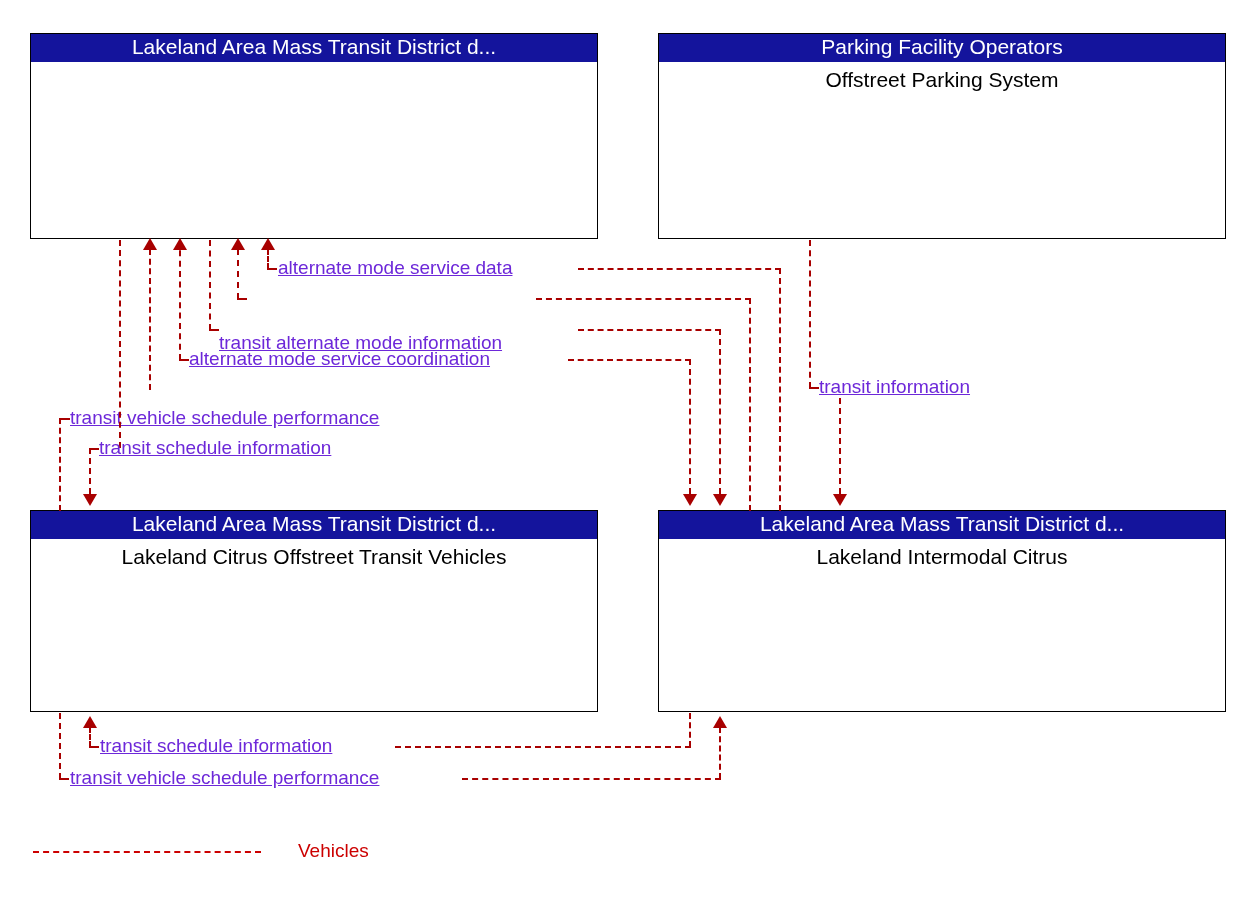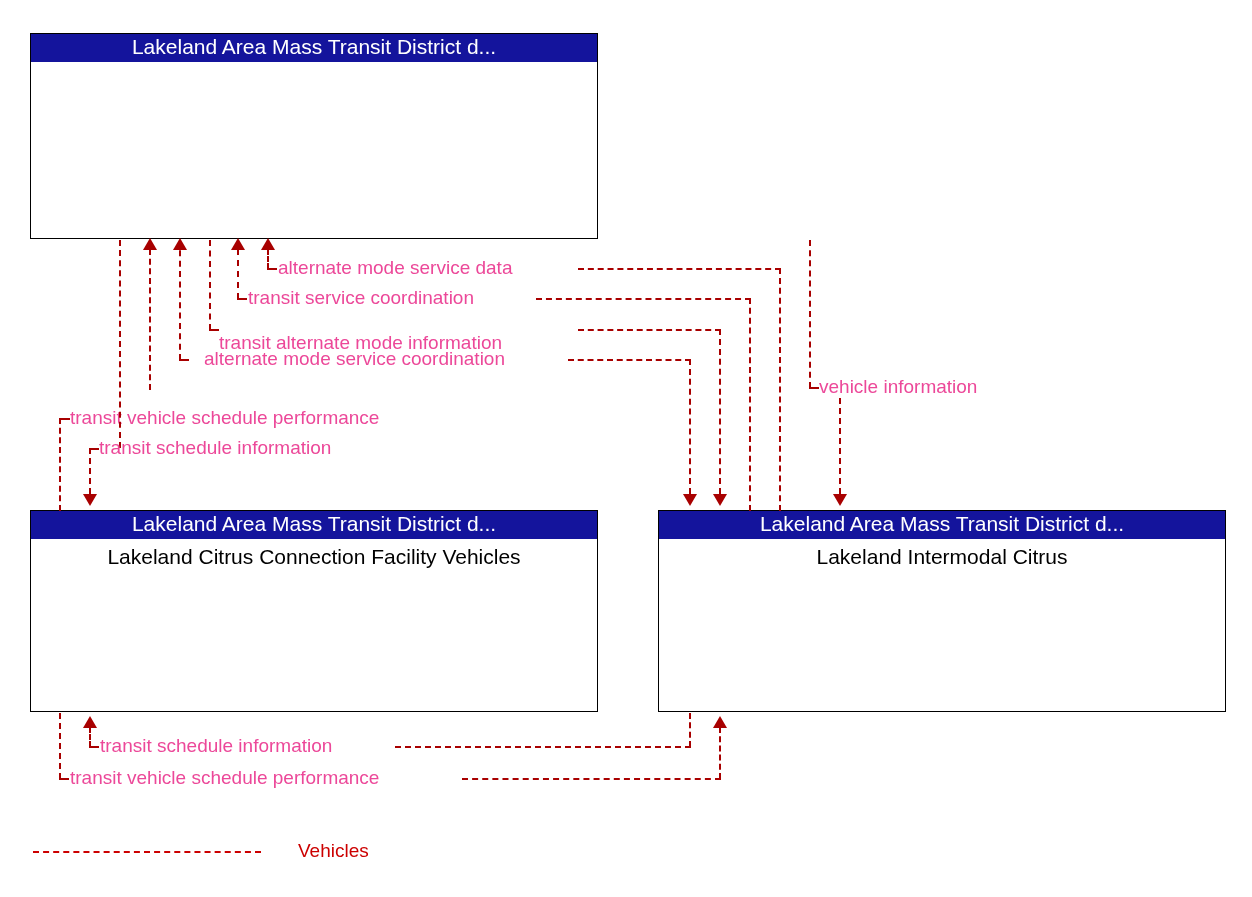--- a/index.html
+++ b/index.html
@@ -67,24 +67,25 @@
   }
   .arrow-down{
     position:absolute;
     width:0;height:0;
     border-left:7px solid transparent;
     border-right:7px solid transparent;
     border-top:12px solid #a80000;
   }
   .flow-label{
     position:absolute;
-    color:#ec4899;
+    color:#6d28d9;
     font-size:19px;
     line-height:22px;
     white-space:nowrap;
+    text-decoration:underline;
   }
 
   
   .legend-line{
     position:absolute;
     height:0;
     border-top:2px dashed #cc0000;
   }
   .legend-text{
     position:absolute;
@@ -96,76 +97,79 @@
 </style>
 </head>
 <body>
 
 <div id="stage">
 
   <div class="node" style="left:30px;top:33px;width:568px;height:206px;">
     <div class="node-header">Lakeland Area Mass Transit District d...</div>
   </div>
 
+  <div class="node" style="left:658px;top:33px;width:568px;height:206px;">
+    <div class="node-header">Parking Facility Operators</div>
+    <div class="node-title">Offstreet Parking System</div>
+  </div>
 
   <div class="node" style="left:30px;top:510px;width:568px;height:202px;">
     <div class="node-header">Lakeland Area Mass Transit District d...</div>
-    <div class="node-title">Lakeland Citrus Connection Facility Vehicles</div>
+    <div class="node-title">Lakeland Citrus Offstreet Transit Vehicles</div>
   </div>
 
   <div class="node" style="left:658px;top:510px;width:568px;height:202px;">
     <div class="node-header">Lakeland Area Mass Transit District d...</div>
     <div class="node-title">Lakeland Intermodal Citrus</div>
   </div>
 
   <div class="arrow-up" style="left:261px;top:238px;"></div>
   <div class="vline" style="left:267px;top:249px;height:20px;"></div>
   <div class="hsolid" style="left:267px;top:268px;width:10px;"></div>
   <div class="flow-label" style="left:278px;top:257px;">alternate mode service data</div>
   <div class="hline" style="left:578px;top:268px;width:203px;"></div>
   <div class="vline" style="left:779px;top:268px;height:243px;"></div>
 
   <div class="arrow-up" style="left:231px;top:238px;"></div>
   <div class="vline" style="left:237px;top:249px;height:50px;"></div>
   <div class="hsolid" style="left:237px;top:298px;width:10px;"></div>
-  <div class="flow-label" style="left:248px;top:287px;">transit service coordination</div>
   <div class="hline" style="left:536px;top:298px;width:215px;"></div>
   <div class="vline" style="left:749px;top:298px;height:213px;"></div>
 
   <div class="vline" style="left:209px;top:240px;height:90px;"></div>
   <div class="hsolid" style="left:209px;top:329px;width:10px;"></div>
   <div class="flow-label" style="left:219px;top:332px;">transit alternate mode information</div>
   <div class="hline" style="left:578px;top:329px;width:143px;"></div>
   <div class="vline" style="left:719px;top:329px;height:165px;"></div>
   <div class="arrow-down" style="left:713px;top:494px;"></div>
 
   <div class="vline" style="left:179px;top:240px;height:120px;"></div>
   <div class="hsolid" style="left:179px;top:359px;width:10px;"></div>
-  <div class="flow-label" style="left:204px;top:348px;">alternate mode service coordination</div>
+  <div class="flow-label" style="left:189px;top:348px;">alternate mode service coordination</div>
   <div class="hline" style="left:568px;top:359px;width:123px;"></div>
   <div class="vline" style="left:689px;top:359px;height:135px;"></div>
   <div class="arrow-down" style="left:683px;top:494px;"></div>
 
   <div class="arrow-up" style="left:173px;top:238px;"></div>
   <div class="arrow-up" style="left:143px;top:238px;"></div>
 
   <div class="vline" style="left:149px;top:249px;height:141px;"></div>
   <div class="hsolid" style="left:60px;top:418px;width:10px;"></div>
   <div class="flow-label" style="left:70px;top:407px;">transit vehicle schedule performance</div>
   <div class="vline" style="left:59px;top:418px;height:93px;"></div>
 
   <div class="vline" style="left:119px;top:240px;height:208px;"></div>
   <div class="hsolid" style="left:89px;top:448px;width:10px;"></div>
   <div class="flow-label" style="left:99px;top:437px;">transit schedule information</div>
   <div class="vline" style="left:89px;top:448px;height:46px;"></div>
   <div class="arrow-down" style="left:83px;top:494px;"></div>
 
   <div class="vline" style="left:809px;top:240px;height:148px;"></div>
   <div class="hsolid" style="left:809px;top:387px;width:10px;"></div>
-  <div class="flow-label" style="left:819px;top:376px;">vehicle information</div>
+  <div class="flow-label" style="left:819px;top:376px;">transit information</div>
   <div class="vline" style="left:839px;top:398px;height:96px;"></div>
   <div class="arrow-down" style="left:833px;top:494px;"></div>
 
   <div class="arrow-up" style="left:83px;top:716px;"></div>
   <div class="vline" style="left:89px;top:727px;height:20px;"></div>
   <div class="hsolid" style="left:89px;top:746px;width:10px;"></div>
   <div class="flow-label" style="left:100px;top:735px;">transit schedule information</div>
   <div class="hline" style="left:395px;top:746px;width:296px;"></div>
   <div class="vline" style="left:689px;top:713px;height:34px;"></div>
 

